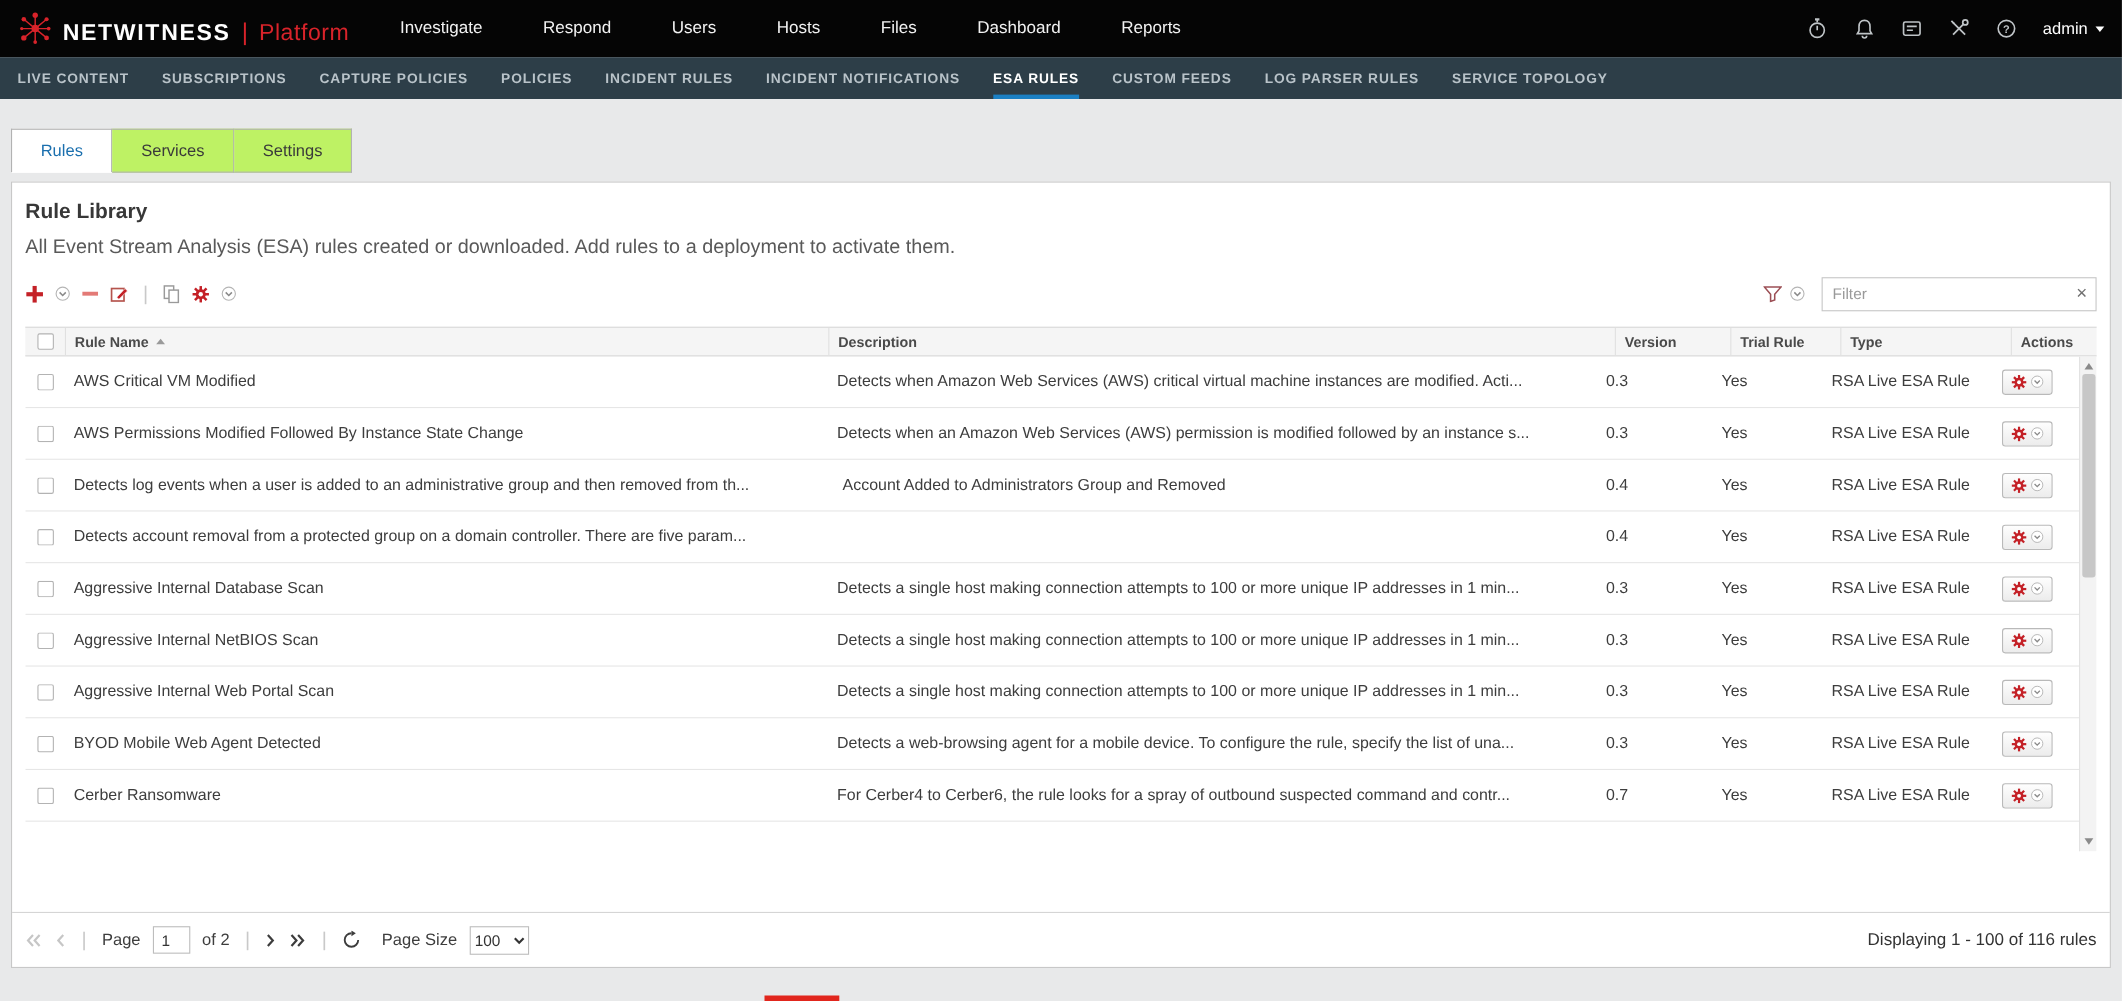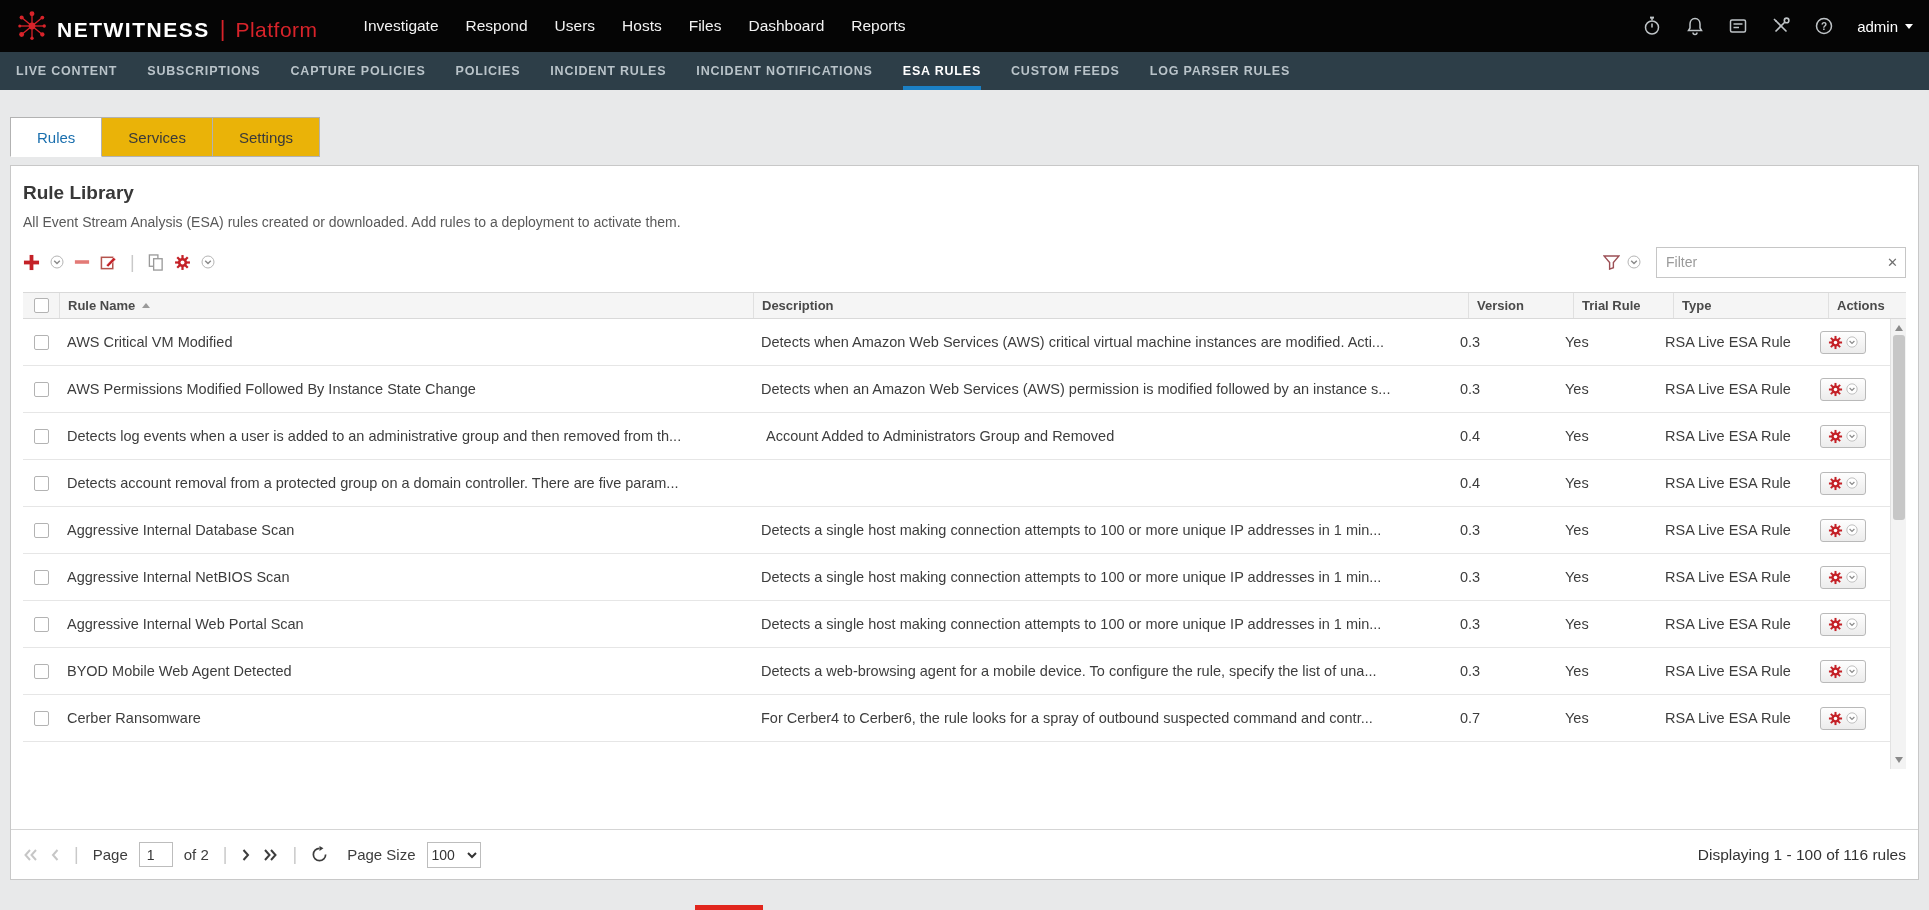--- a/index.html
+++ b/index.html
@@ -13,51 +13,51 @@
   }
   
   .topbar {
     height:52px; background:#050505; display:flex; align-items:center;
     padding:0 16px; color:#fff;
   }
   .brand { display:flex; align-items:flex-end; gap:9px; margin-right:46px; }
   .brand-name { font-size:21px; font-weight:700; letter-spacing:1.5px; color:#fff; }
   .brand-sep { color:#d8232a; font-size:22px; font-weight:400; margin:0 1px; }
   .brand-product { font-size:21px; color:#d8232a; letter-spacing:.5px; }
-  .main-nav { display:flex; gap:27px; font-size:15.5px; color:#f2f2f2; }
+  .main-nav { display:flex; gap:55px; font-size:15.5px; color:#f2f2f2; }
   .nav-item { cursor:pointer; }
   .topbar-right { margin-left:auto; display:flex; align-items:center; gap:23px; }
   .icon-btn { display:flex; align-items:center; cursor:pointer; }
   .admin { display:flex; align-items:center; gap:7px; font-size:15px; color:#fff; cursor:pointer; }
   .caret-down-white { width:0;height:0;border-left:4px solid transparent;border-right:4px solid transparent;border-top:5px solid #fff; }
   
   .subnav { height:38px; background:#2d3e48; display:flex; align-items:stretch; padding:0 16px; gap:30px; }
   .subnav-item {
     display:flex; align-items:center; font-size:12.5px; font-weight:700;
     letter-spacing:.8px; color:#b9c3c9; cursor:pointer;
     border-top:4px solid transparent; border-bottom:4px solid transparent;
   }
   .subnav-item.active { color:#fff; border-bottom-color:#1b80c4; }
   
   .page { padding:27px 10px 0; }
   .tabs { display:flex; }
   .tab {
     height:40px; padding:0 26px; display:flex; align-items:center; font-size:15px;
-    background:#eab308; color:#3a3a3a; border:1px solid #b2b2b2; border-left:none; cursor:pointer;
+    background:#bef264; color:#3a3a3a; border:1px solid #b2b2b2; border-left:none; cursor:pointer;
   }
   .tab:first-of-type { border-left:1px solid #b2b2b2; }
   .tab.active { background:#fff; color:#1a6fae; border-bottom-color:#fff; }
   
   .panel {
     margin-top:8px; background:#fff; border:1px solid #c8c8c8;
     height:715px; display:flex; flex-direction:column;
   }
   .panel-head { padding:16px 12px 0; }
   .panel-title { font-size:19px; font-weight:700; color:#383838; margin:0 0 10px; }
-  .panel-subtitle { font-size:14px; color:#595959; margin:0 0 16px; }
+  .panel-subtitle { font-size:18px; color:#595959; margin:0 0 16px; }
   
   .toolbar { display:flex; align-items:center; padding:0 12px; margin-bottom:14px; height:32px; }
   .toolbar-left { display:flex; align-items:center; gap:10px; }
   .toolbar-right { margin-left:auto; display:flex; align-items:center; gap:7px; }
   .tool { display:flex; align-items:center; cursor:pointer; }
   .pipe { color:#c9c9c9; font-size:18px; margin:0 3px; }
   .filter-wrap { position:relative; margin-left:8px; }
   .filter-input {
     width:250px; height:31px; border:1px solid #c6c6c6; padding:0 10px 0 9px;
     font-size:14px; font-family:inherit; color:#444; outline:none;
@@ -231,20 +231,21 @@
     <span class="subnav-item">INCIDENT RULES</span>
 
     <span class="subnav-item">INCIDENT NOTIFICATIONS</span>
 
     <span class="subnav-item active">ESA RULES</span>
 
     <span class="subnav-item">CUSTOM FEEDS</span>
 
     <span class="subnav-item">LOG PARSER RULES</span>
 
+    <span class="subnav-item">SERVICE TOPOLOGY</span>
 
 </div>
 
 <div class="page">
   <div class="tabs">
 
       <div class="tab active">Rules</div>
 
       <div class="tab">Services</div>
 

